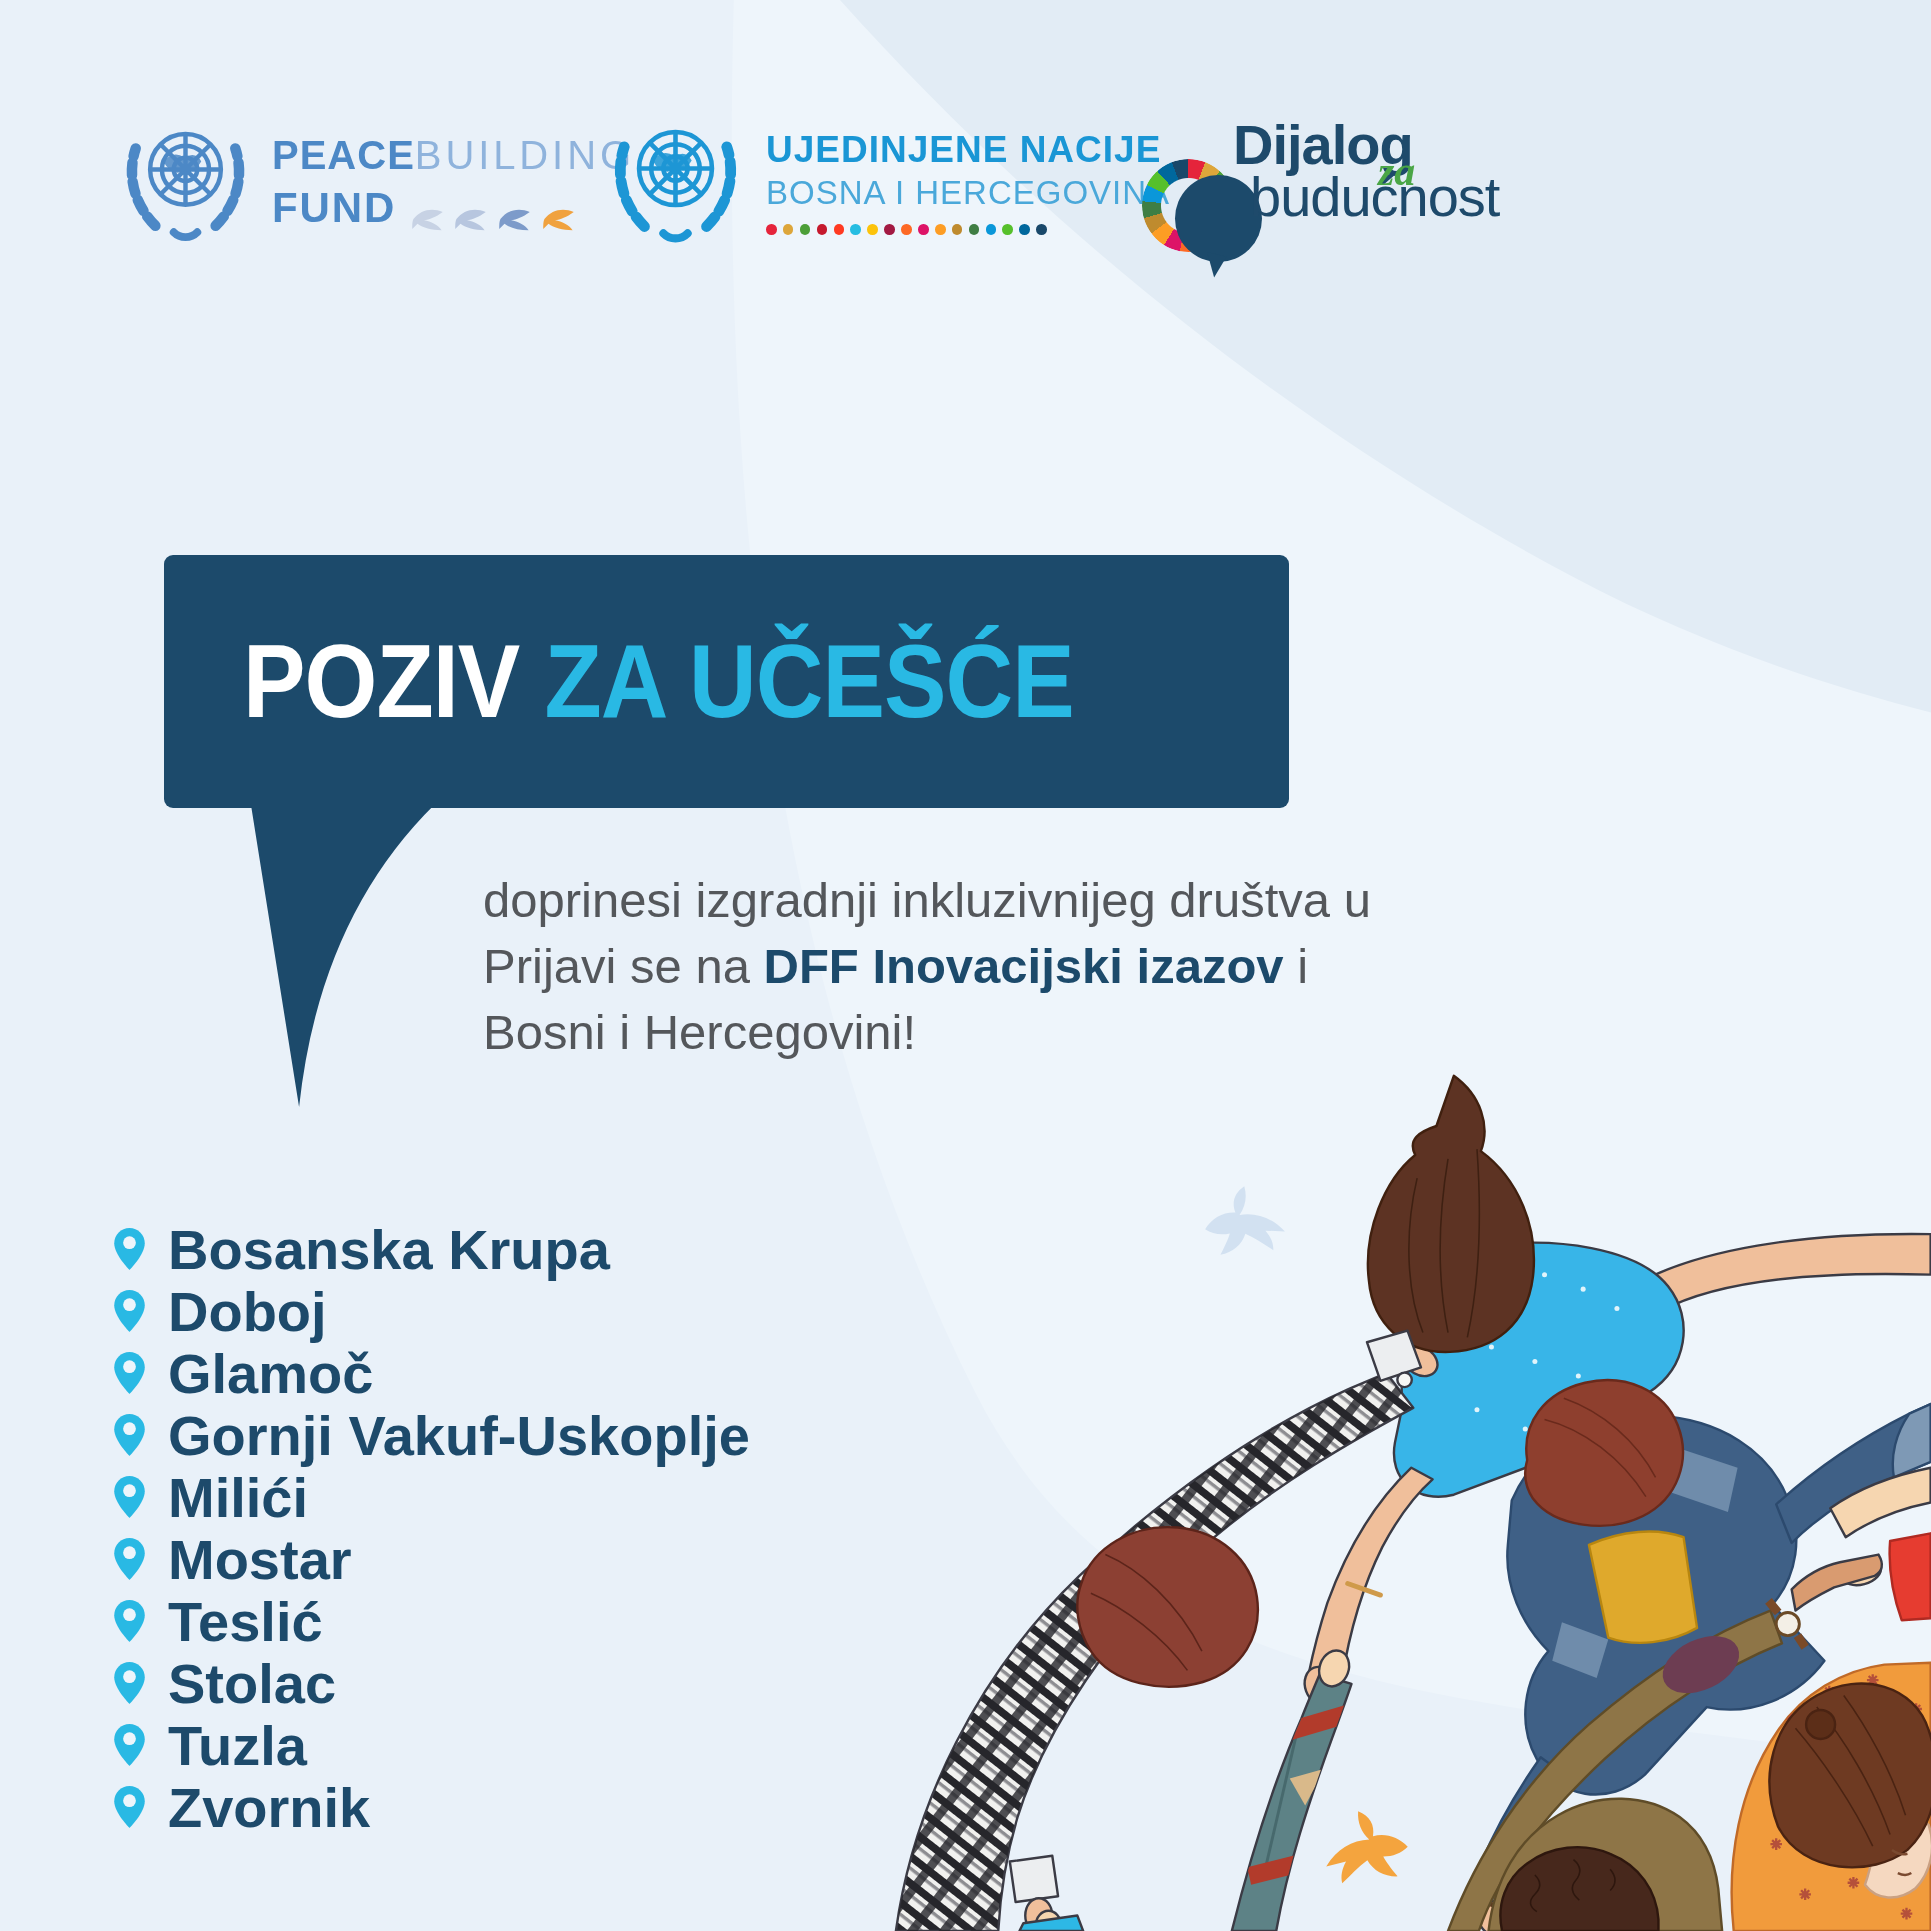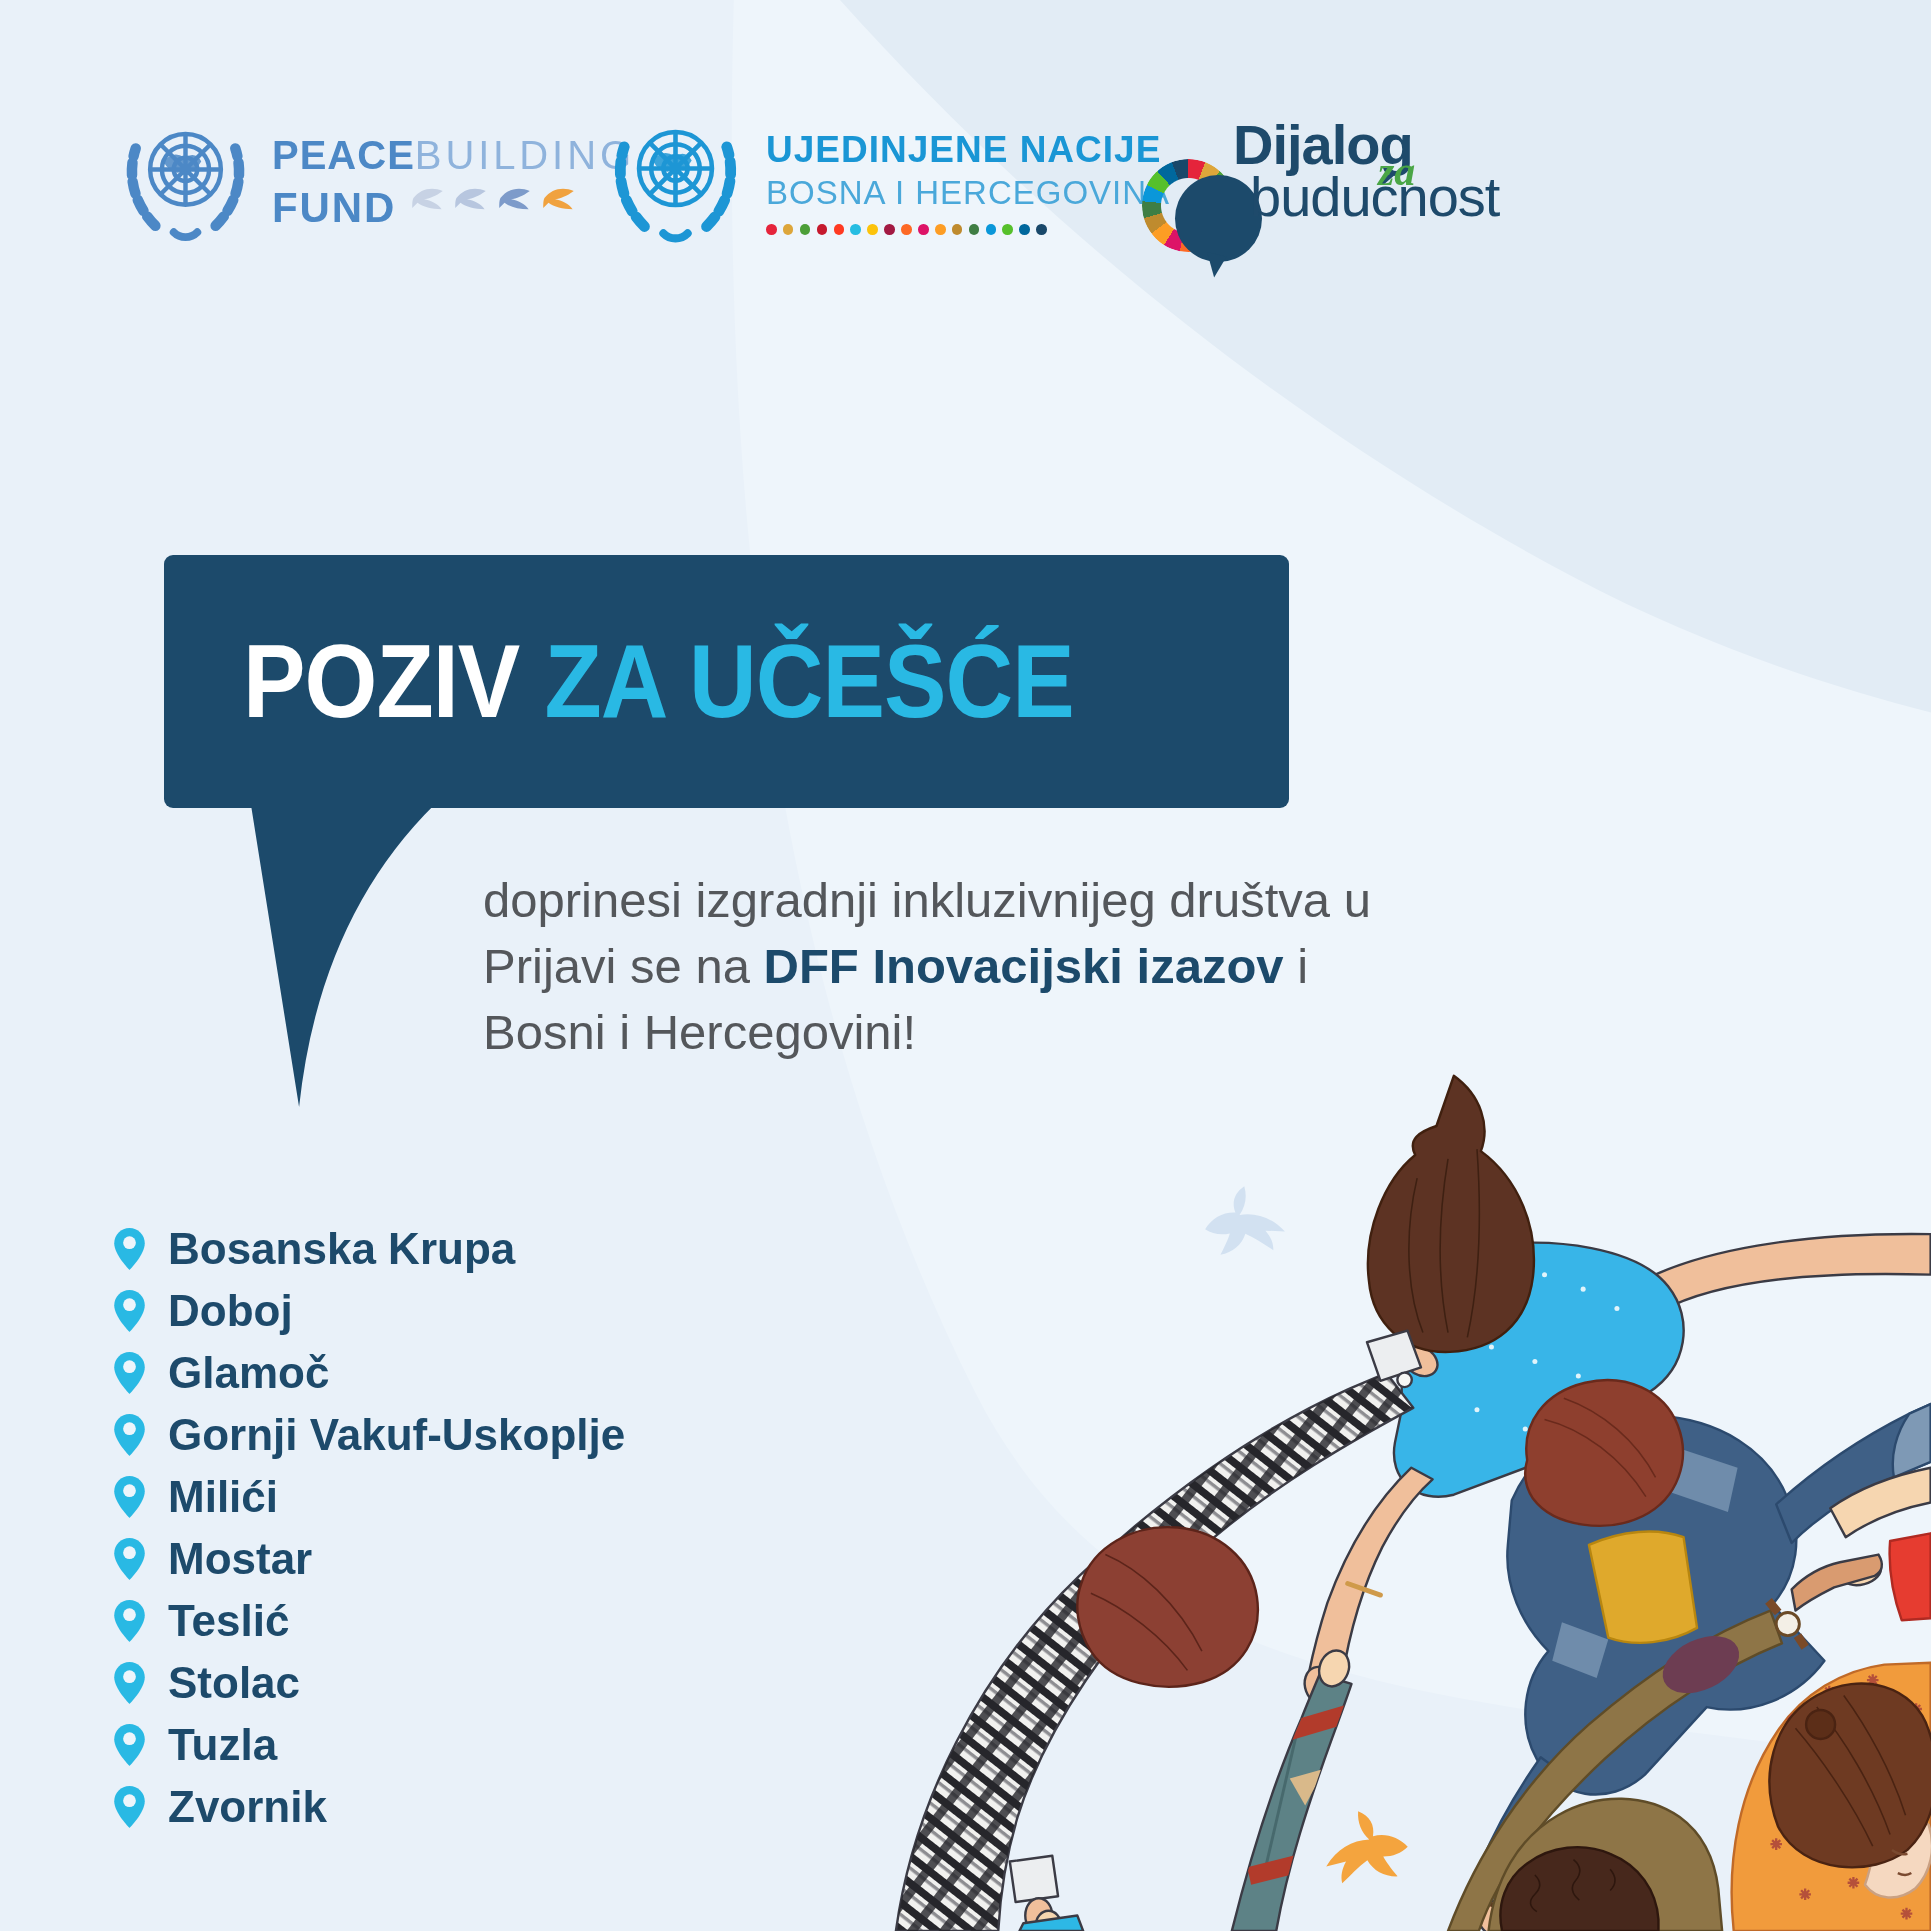--- a/index.html
+++ b/index.html
@@ -8,21 +8,21 @@
     background:#e9f1f9;font-family:"Liberation Sans",sans-serif;
   }
   .bg{position:absolute;inset:0;width:100%;height:100%;}
 
   
   .logo{position:absolute;display:flex;align-items:center;}
   .logo-pbf{left:120px;top:106px;gap:21px;color:#4c88c6;}
   .logo-pbf .emblem{width:131px;height:153px;color:#4c88c6;}
   .pbf-line1{font-size:40px;font-weight:bold;letter-spacing:1px;color:#4c88c6;white-space:nowrap;}
   .pbf-line1 .light{font-weight:normal;color:#8fb3dc;letter-spacing:3.9px;}
-  .pbf-line2{display:flex;align-items:flex-start;gap:13.5px;margin-top:5.8px;}
+  .pbf-line2{display:flex;align-items:flex-end;gap:13.5px;margin-top:5.8px;}
   .pbf-fund{font-size:42px;font-weight:bold;color:#4c88c6;letter-spacing:1.9px;}
   .pbf-birds{display:flex;gap:8.7px;align-items:flex-end;}
   .pbf-birds svg{width:35px;height:27px;}
 
   .logo-unbih{left:608px;top:104px;gap:23px;}
   .logo-unbih .emblem{width:135px;height:156px;color:#1d96d5;}
   .unbih-line1{font-size:37px;font-weight:bold;color:#1a96d5;letter-spacing:1px;white-space:nowrap;}
   .unbih-line2{font-size:33px;color:#4aa8da;letter-spacing:1px;margin-top:2.9px;white-space:nowrap;}
   .unbih-dots{display:flex;gap:6.3px;margin-top:11.6px;}
   .unbih-dots span{width:10.6px;height:10.6px;border-radius:50%;display:block;}
@@ -51,21 +51,21 @@
   .title .t2{color:#29b9e4;}
 
   
   .intro{position:absolute;left:483px;top:867px;width:1062px;font-size:49px;line-height:66px;color:#54575b;}
   .intro b{color:#1c4a6b;font-weight:bold;}
 
   
   .cities{position:absolute;left:114px;top:1218px;list-style:none;margin:0;padding:0;}
   .cities li{display:flex;align-items:center;gap:23px;height:62px;}
   .cities .pin{width:31px;height:42px;flex:0 0 auto;}
-  .cities .city{font-size:44px;font-weight:bold;color:#1d4a6b;white-space:nowrap;}
+  .cities .city{font-size:56px;font-weight:bold;color:#1d4a6b;white-space:nowrap;}
 
   
   .illu{position:absolute;left:772px;top:1043px;width:1159px;height:888px;}
   .hidden-defs{position:absolute;width:0;height:0;overflow:hidden;}
 </style>
 </head>
 <body>
 
 <div class="canvas">
 

